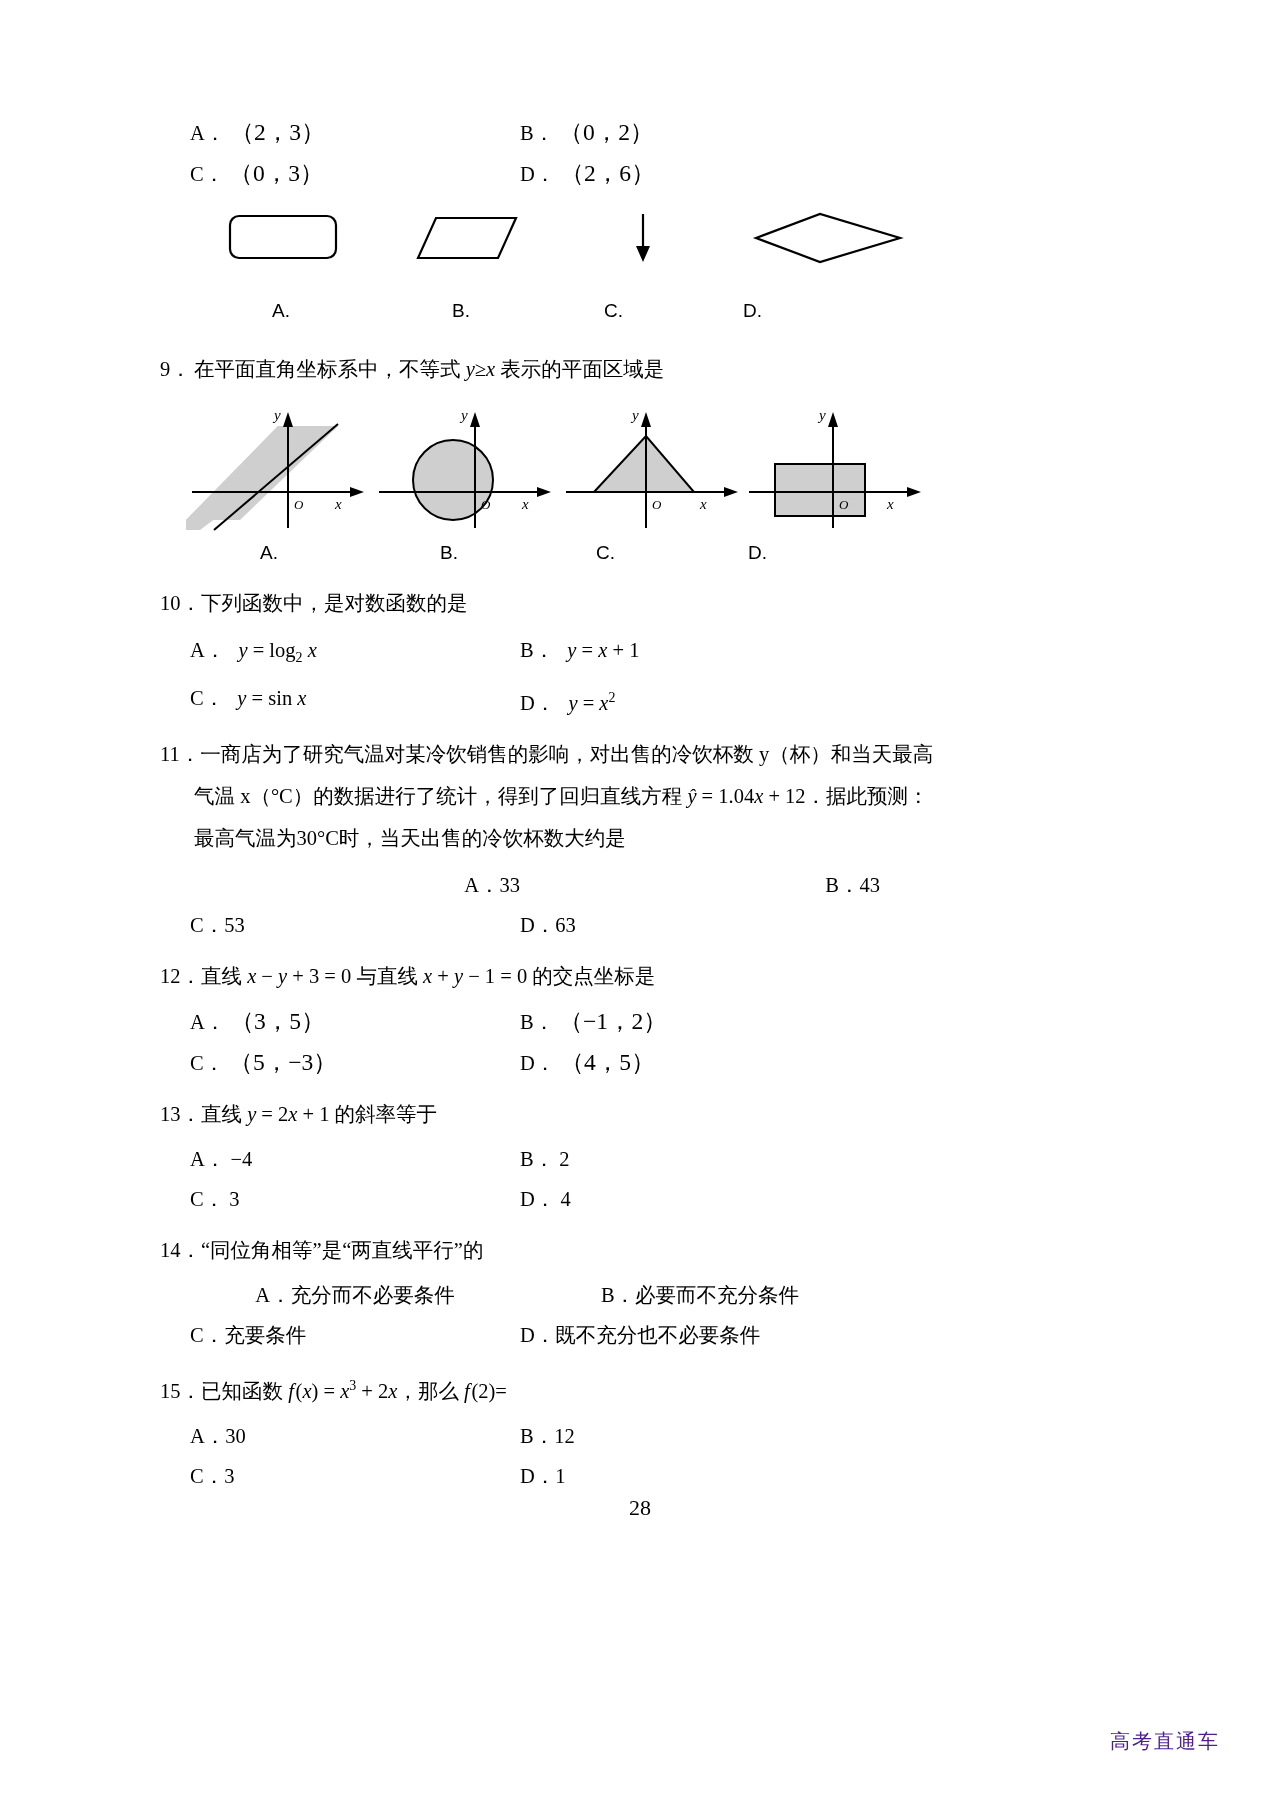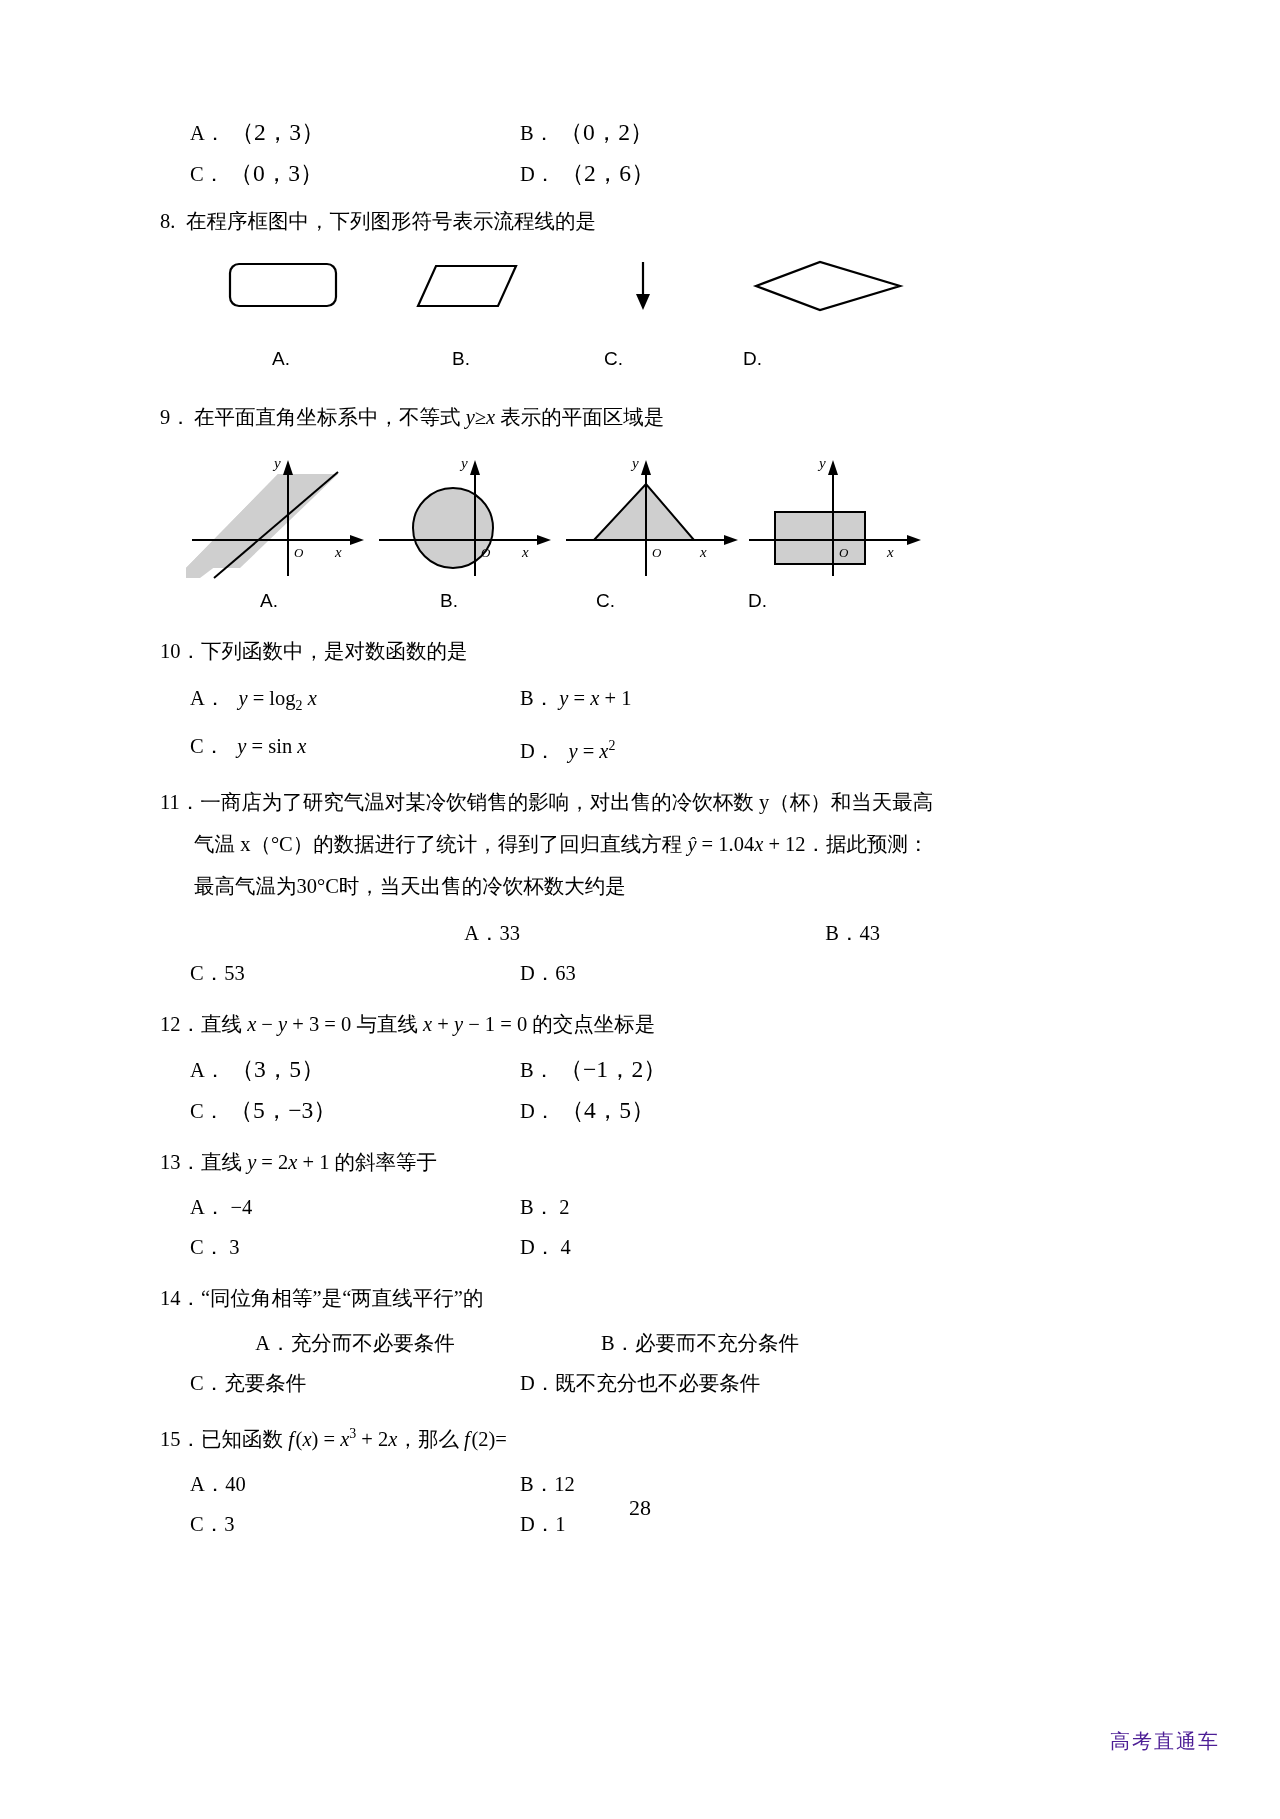--- a/index.html
+++ b/index.html
@@ -124,23 +124,20 @@
       <div class="opt-a">
         <span>C．</span>
         <span class="paren">（0，3）</span>
       </div>
       <div class="opt-b">
         <span>D．</span>
         <span class="paren">（2，6）</span>
       </div>
     </div>
 
-    <div class="qtext" style="margin-top:6px;">
-      <span class="qnum" style="min-width:26px;">8.</span><span>在程序框图中，下列图形符号表示流程线的是</span>
-    </div>
 
     <div class="fig-row">
 
       <div class="fig-cell" style="left:48px;">
         <svg width="150" height="62" viewBox="0 0 150 62">
           <rect x="22" y="8" width="106" height="42" rx="9" ry="9" fill="none" stroke="#000" stroke-width="2.2"></rect>
         </svg>
       </div>
 
       <div class="fig-cell" style="left:228px;">
@@ -242,21 +239,21 @@
       <span class="qnum">10．</span><span>下列函数中，是对数函数的是</span>
     </div>
 
     <div class="opt-row" style="margin-top:6px;">
       <div class="opt-a">
         <span>A．</span>
         <span style="margin-left:8px;margin-top:44px;"><i>y</i> = log<sub>2</sub> <i>x</i></span>
       </div>
       <div class="opt-b">
         <span>B．</span>
-        <span style=""><i>y</i> = <i>x</i> + 1</span>
+        <span style="margin-left:8px;"><i>y</i> = <i>x</i> + 1</span>
       </div>
     </div>
     <div class="opt-row">
       <div class="opt-a">
         <span>C．</span>
         <span style="margin-left:8px;"><i>y</i> = sin <i>x</i></span>
       </div>
       <div class="opt-b">
         <span>D．</span>
         <span style="margin-left:8px;"><i>y</i> = <i>x</i><sup>2</sup></span>
@@ -343,21 +340,21 @@
     <div class="opt-row">
       <div class="opt-a">C．充要条件</div>
       <div class="opt-b">D．既不充分也不必要条件</div>
     </div>
 
     <div class="qtext" style="margin-top:10px;">
       <span class="qnum">15．</span><span>已知函数 </span><span><i>f</i> (<i>x</i>) = <i>x</i><sup>3</sup> + 2<i>x</i></span><span>，那么 </span><span><i>f</i> (2)</span><span>=</span>
     </div>
 
     <div class="opt-row" style="margin-top:4px;">
-      <div class="opt-a">A．40</div>
+      <div class="opt-a">A．30</div>
       <div class="opt-b">B．12</div>
     </div>
     <div class="opt-row">
       <div class="opt-a">C．3</div>
       <div class="opt-b">D．1</div>
     </div>
 
   </div>
 
   <div class="page-number">28</div>

